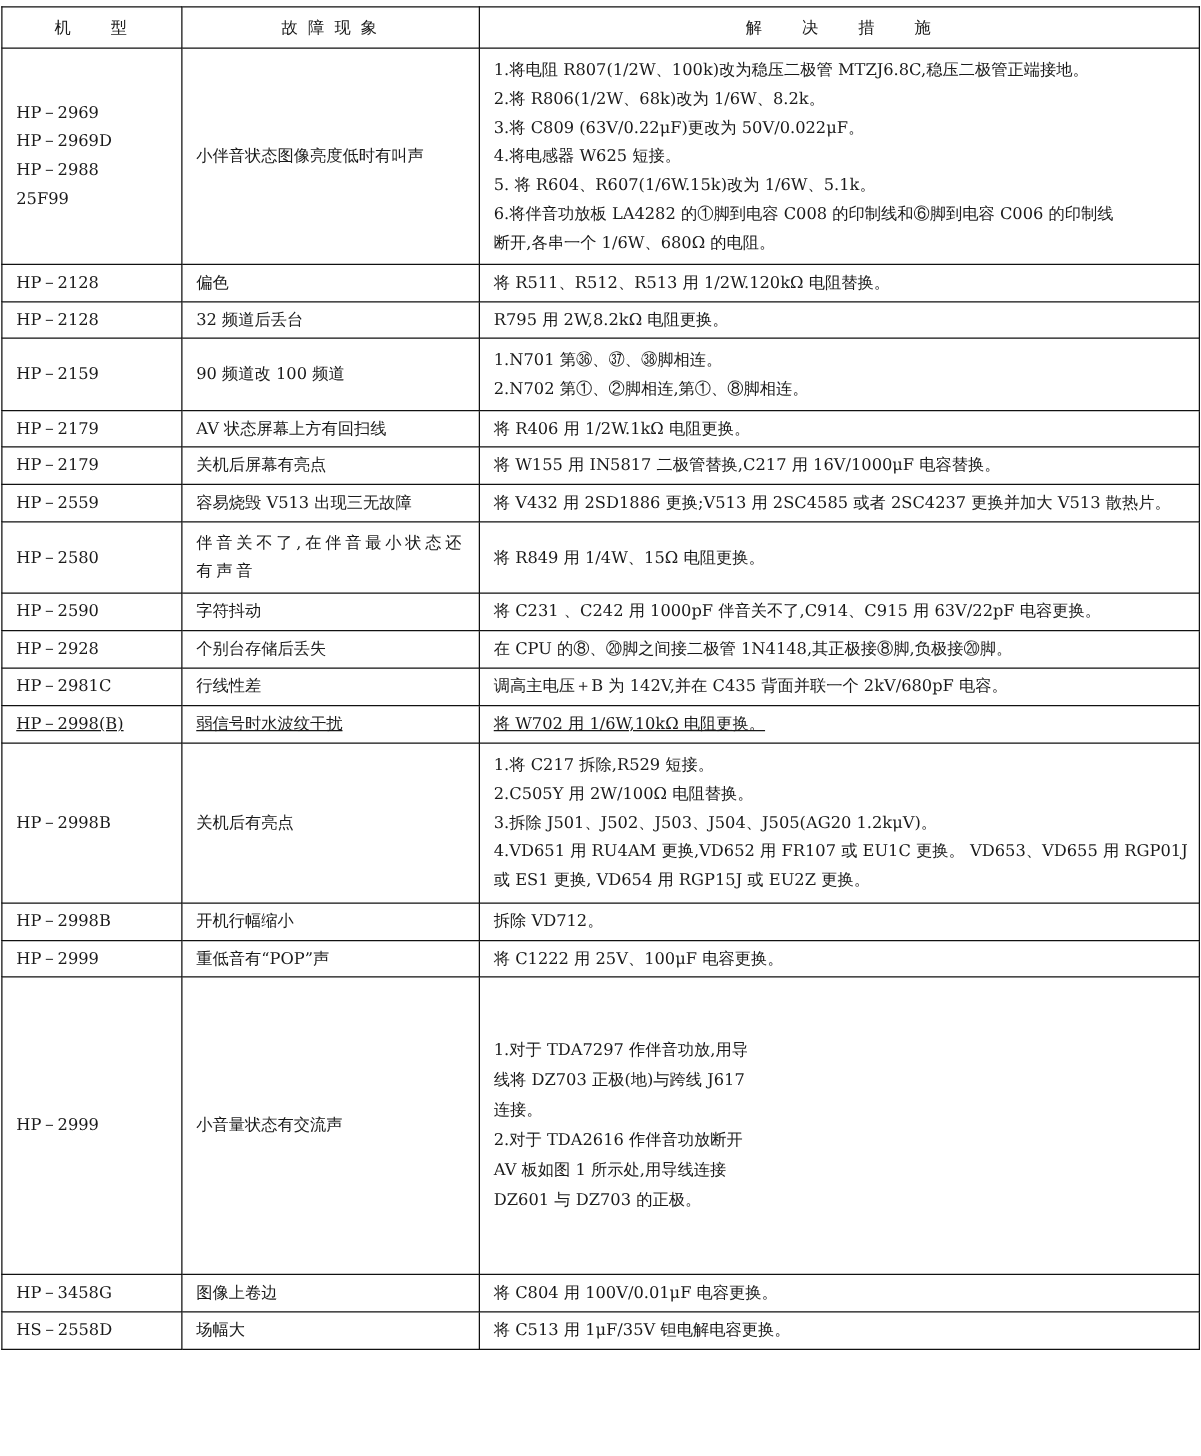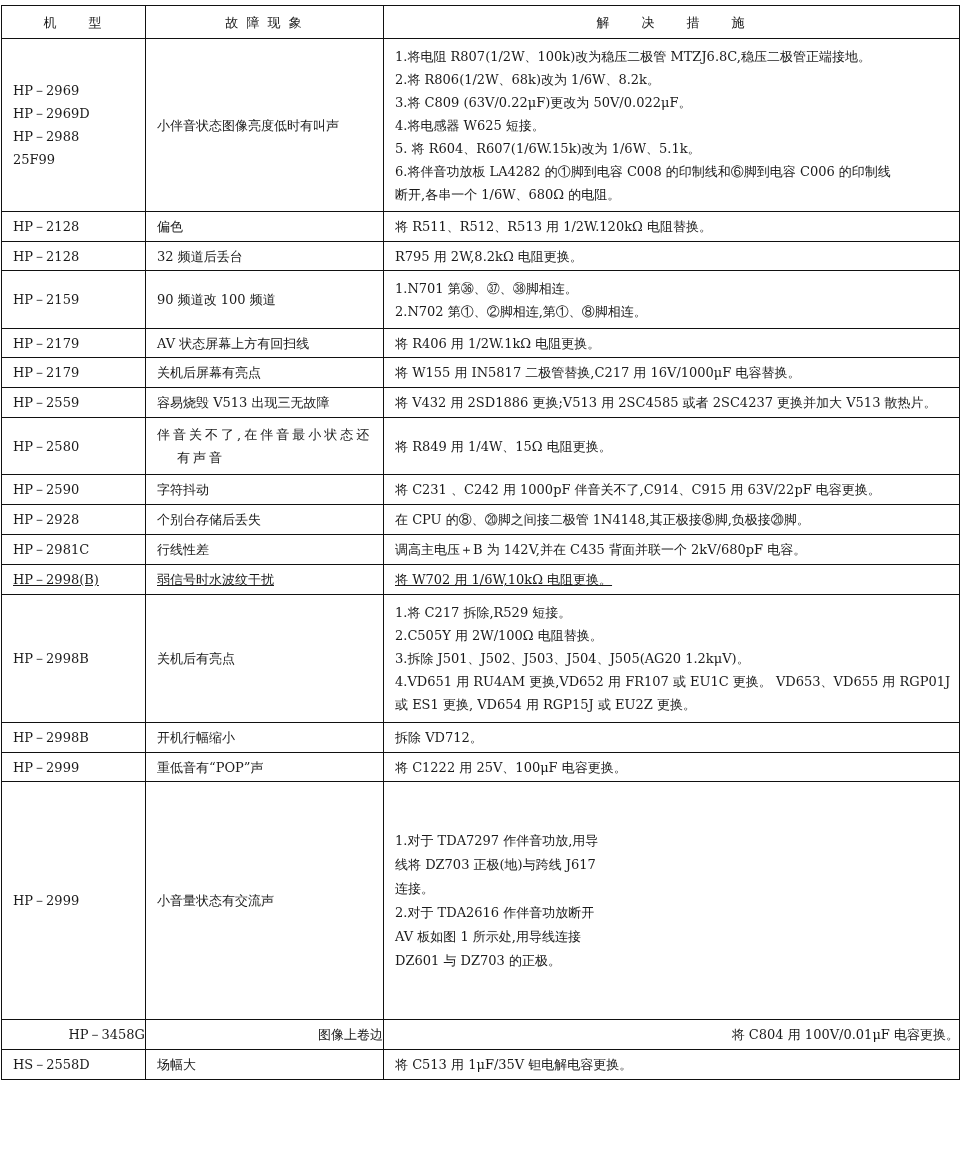--- a/index.html
+++ b/index.html
@@ -120,21 +120,21 @@
             <span class="line">将 V432 用 2SD1886 更换;V513 用 2SC4585 或者 2SC4237 更换并加大 V513 散热片。</span>
           </div>
         </td>
       </tr>
       <tr style="height: 57px;">
         <td>
           <span class="line">HP－2580</span>
         </td>
         <td>
           <span class="line" style="letter-spacing: 3px;">伴音关不了,在伴音最小状态还</span>
-          <span class="line" style="letter-spacing: 3px; margin-left: 20px;">有声音</span>
+          <span class="line" style="letter-spacing: 3px;">有声音</span>
         </td>
         <td class="solution">
           <div>
             <span class="line">将 R849 用 1/4W、15Ω 电阻更换。</span>
           </div>
         </td>
       </tr>
       <tr style="height: 30px;">
         <td>
           <span class="line">HP－2590</span>
@@ -225,21 +225,21 @@
           <div class="narrow">
             <span class="line">1.对于 TDA7297 作伴音功放,用导</span>
             <span class="line">线将 DZ703 正极(地)与跨线 J617</span>
             <span class="line">连接。</span>
             <span class="line">2.对于 TDA2616 作伴音功放断开</span>
             <span class="line">AV 板如图 1 所示处,用导线连接</span>
             <span class="line">DZ601 与 DZ703 的正极。</span>
           </div>
         </td>
       </tr>
-      <tr style="height: 30px; text-align: right;">
+      <tr style="height: 30px;">
         <td>
           <span class="line">HP－3458G</span>
         </td>
         <td><span>图像上卷边</span></td>
         <td class="solution">
           <div>
             <span class="line">将 C804 用 100V/0.01μF 电容更换。</span>
           </div>
         </td>
       </tr>

